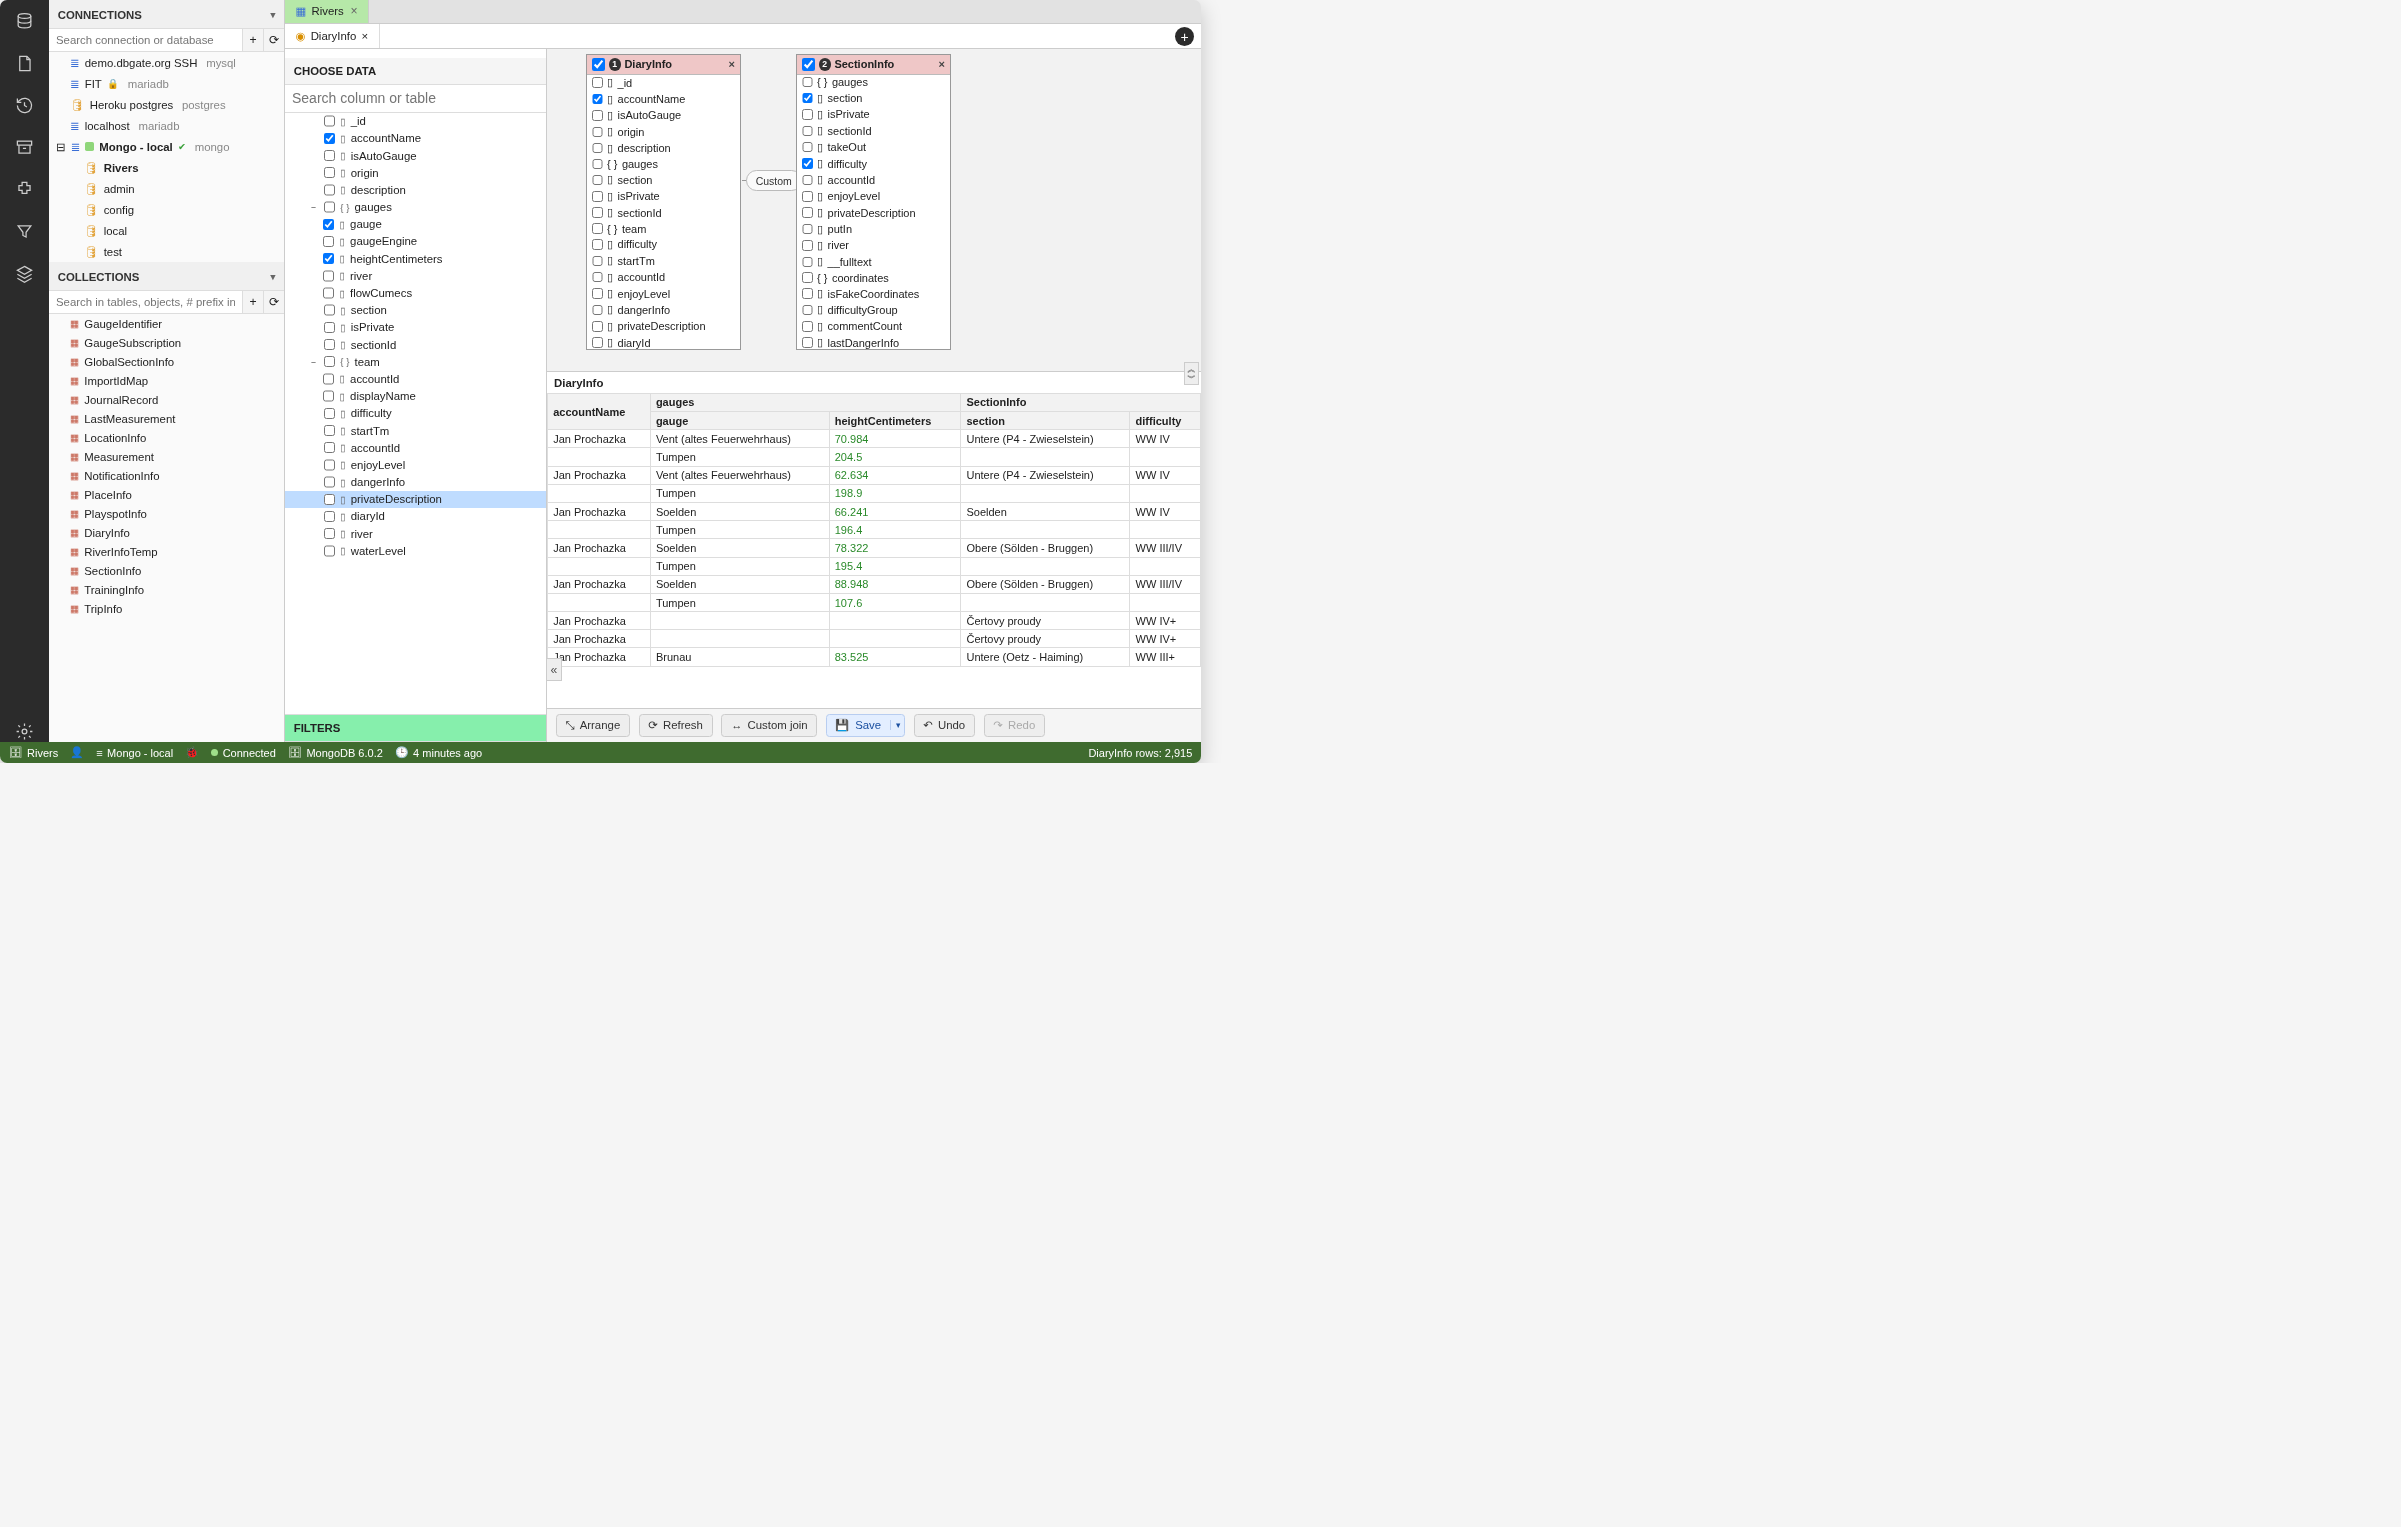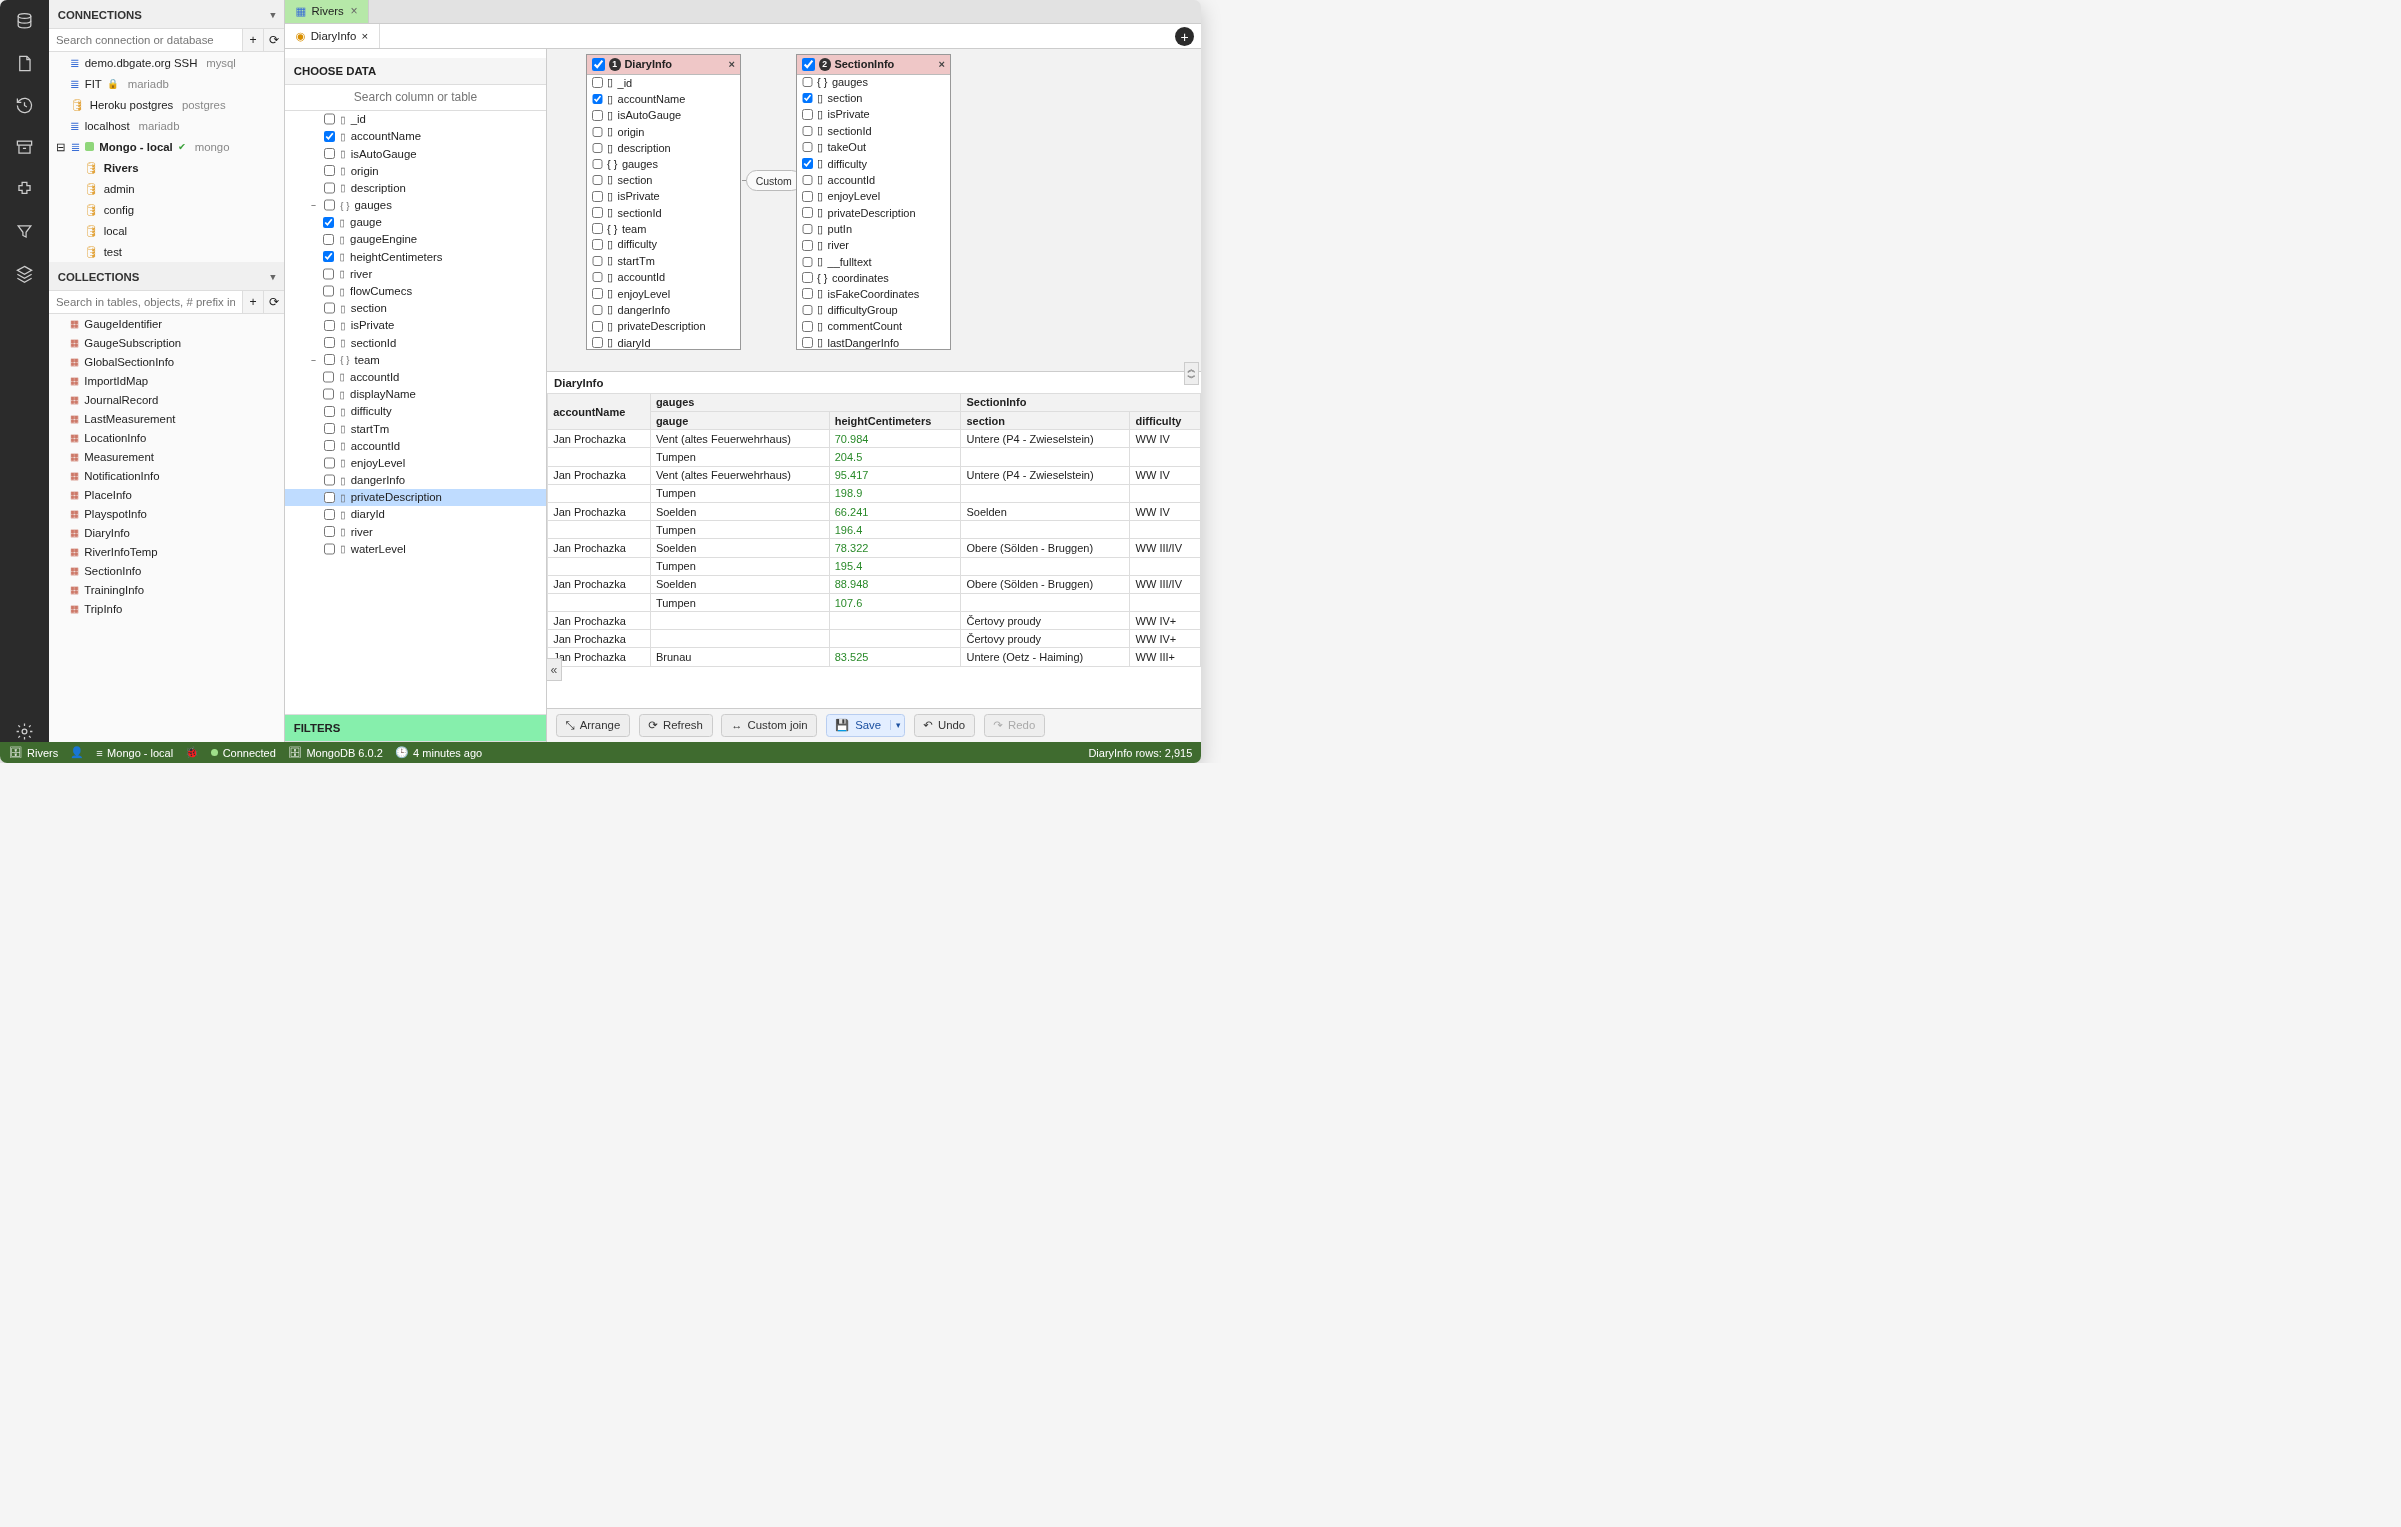--- a/index.html
+++ b/index.html
@@ -43,21 +43,21 @@
 .tab .x { color:#666; font-size:12.2px; margin-left:1.7px; }
 
 .tabbar2 { display:flex; background:#fff; border-bottom:0.9px solid #ccc; position:relative;}
 .tab2 { display:flex; align-items:center; gap:5.2px; padding:5.2px 10.5px; border-right:0.9px solid #ddd;}
 .tabbar2 .plus { position:absolute; right:7px; top:3.5px; width:19px; height:19px; border-radius:50%; background:#2b2b2b; color:#fff; display:flex; align-items:center; justify-content:center; font-size:14px;}
 
 .workzone { flex:1; display:flex; min-height:0; }
 
 .leftcol { width:262px; border-right:0.9px solid #ccc; display:flex; flex-direction:column; background:#fff; min-height:0;}
 .leftcol .sectionhead { font-weight:700; padding:7px 8.7px; border-bottom:0.9px solid #ddd; background:#f5f5f5;margin-top:9px; }
-.leftcol input.colsearch { border:none; border-bottom:0.9px solid #ddd; padding:5.2px 7px; font-size:12px; outline:none;text-align:center;}
+.leftcol input.colsearch { border:none; border-bottom:0.9px solid #ddd; padding:5.2px 7px; font-size:14px; outline:none;}
 .cdtree { flex:1; overflow:auto; min-height:0; }
 .cdrow { display:flex; align-items:center; gap:5.2px; padding:2.6px 7px; }
 .cdrow.sel { background:#bfdcff; }
 .cdrow .cb { width:11.4px; height:11.4px; }
 .cdrow .tw { width:10.5px; font-size:8.7px; color:#444; display:inline-block; text-align:center;}
 .cdrow .ic { color:#666; font-size:9.6px;}
 .filtersbox { border-top:0.9px solid #ddd; }
 .filtersbox .fh { font-weight:700; padding:7px 8.7px; border-bottom:0.9px solid #ddd; background:#86efac;}
 .filtersbox .fb { padding:8.7px; font-size:11.4px; }
 .filtersbox .fb .bold { font-weight:700; margin-bottom:7px; }
@@ -713,21 +713,21 @@
                     <tr>
                       <td></td>
                       <td>Tumpen</td>
                       <td class="num">204.5</td>
                       <td></td>
                       <td></td>
                     </tr>
                     <tr>
                       <td>Jan Prochazka</td>
                       <td>Vent (altes Feuerwehrhaus)</td>
-                      <td class="num">95.417</td>
+                      <td class="num">62.634</td>
                       <td>Untere (P4 - Zwieselstein)</td>
                       <td>WW IV</td>
                     </tr>
                     <tr>
                       <td></td>
                       <td>Tumpen</td>
                       <td class="num">198.9</td>
                       <td></td>
                       <td></td>
                     </tr>

